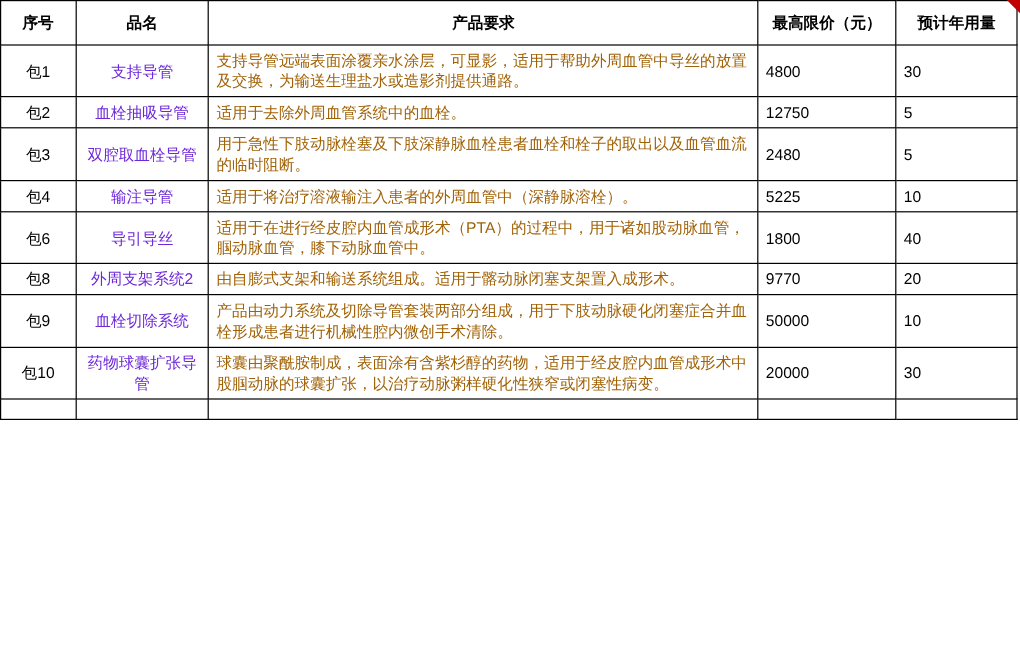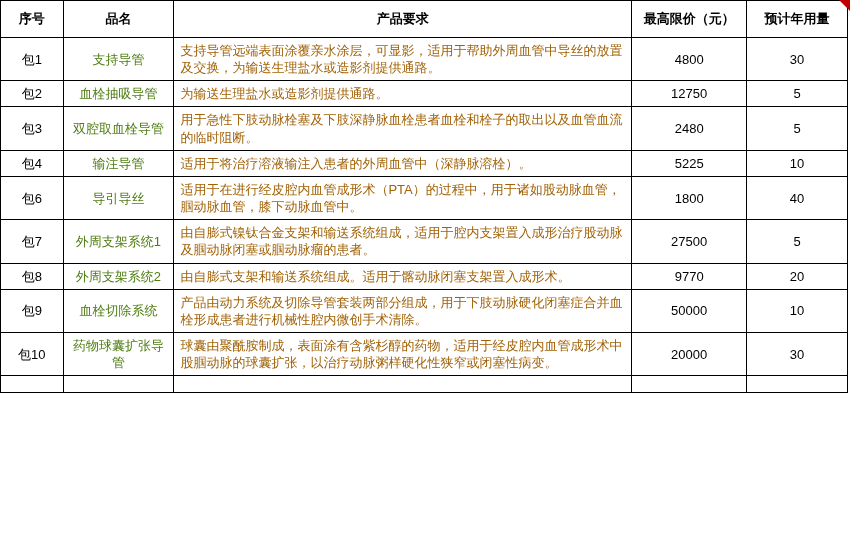--- a/index.html
+++ b/index.html
@@ -48,39 +48,39 @@
   .col-qty   { width: 100px; }
 
   td.c-no {
     text-align: center;
     font-size: 13px;
     color: #000;
     padding-left: 6px;
   }
   td.c-name {
     text-align: center;
-    color: #4d7c0f;
+    color: #6d28d9;
     font-size: 13px;
     word-break: break-all;
   }
   td.c-req {
     text-align: left;
     color: #a16207;
     font-size: 13px;
     line-height: 1.45;
     word-break: break-all;
   }
   td.c-price {
-    text-align: center;
+    text-align: left;
     font-size: 13px;
     color: #000;
     padding-right: 7px;
   }
   td.c-qty {
-    text-align: center;
+    text-align: left;
     font-size: 13px;
     color: #000;
     padding-right: 7px;
   }
   .corner-mark {
     position: absolute;
     top: 0;
     right: 0;
     width: 0;
     height: 0;
@@ -120,21 +120,21 @@
       <tr>
         <td class="c-no">包1</td>
         <td class="c-name">支持导管</td>
         <td class="c-req">支持导管远端表面涂覆亲水涂层，可显影，适用于帮助外周血管中导丝的放置及交换，为输送生理盐水或造影剂提供通路。</td>
         <td class="c-price">4800</td>
         <td class="c-qty">30</td>
       </tr>
       <tr>
         <td class="c-no">包2</td>
         <td class="c-name">血栓抽吸导管</td>
-        <td class="c-req">为输送生理盐水或造影剂提供通路。</td>
+        <td class="c-req">适用于去除外周血管系统中的血栓。</td>
         <td class="c-price">12750</td>
         <td class="c-qty">5</td>
       </tr>
       <tr>
         <td class="c-no">包3</td>
         <td class="c-name">双腔取血栓导管</td>
         <td class="c-req">用于急性下肢动脉栓塞及下肢深静脉血栓患者血栓和栓子的取出以及血管血流的临时阻断。</td>
         <td class="c-price">2480</td>
         <td class="c-qty">5</td>
       </tr>
@@ -144,27 +144,20 @@
         <td class="c-req">适用于将治疗溶液输注入患者的外周血管中（深静脉溶栓）。</td>
         <td class="c-price">5225</td>
         <td class="c-qty">10</td>
       </tr>
       <tr>
         <td class="c-no">包6</td>
         <td class="c-name">导引导丝</td>
         <td class="c-req">适用于在进行经皮腔内血管成形术（PTA）的过程中，用于诸如股动脉血管，腘动脉血管，膝下动脉血管中。</td>
         <td class="c-price">1800</td>
         <td class="c-qty">40</td>
-      </tr>
-      <tr>
-        <td class="c-no">包7</td>
-        <td class="c-name">外周支架系统1</td>
-        <td class="c-req">由自膨式镍钛合金支架和输送系统组成，适用于腔内支架置入成形治疗股动脉及腘动脉闭塞或腘动脉瘤的患者。</td>
-        <td class="c-price">27500</td>
-        <td class="c-qty">5</td>
       </tr>
       <tr>
         <td class="c-no">包8</td>
         <td class="c-name">外周支架系统2</td>
         <td class="c-req">由自膨式支架和输送系统组成。适用于髂动脉闭塞支架置入成形术。</td>
         <td class="c-price">9770</td>
         <td class="c-qty">20</td>
       </tr>
       <tr>
         <td class="c-no">包9</td>

